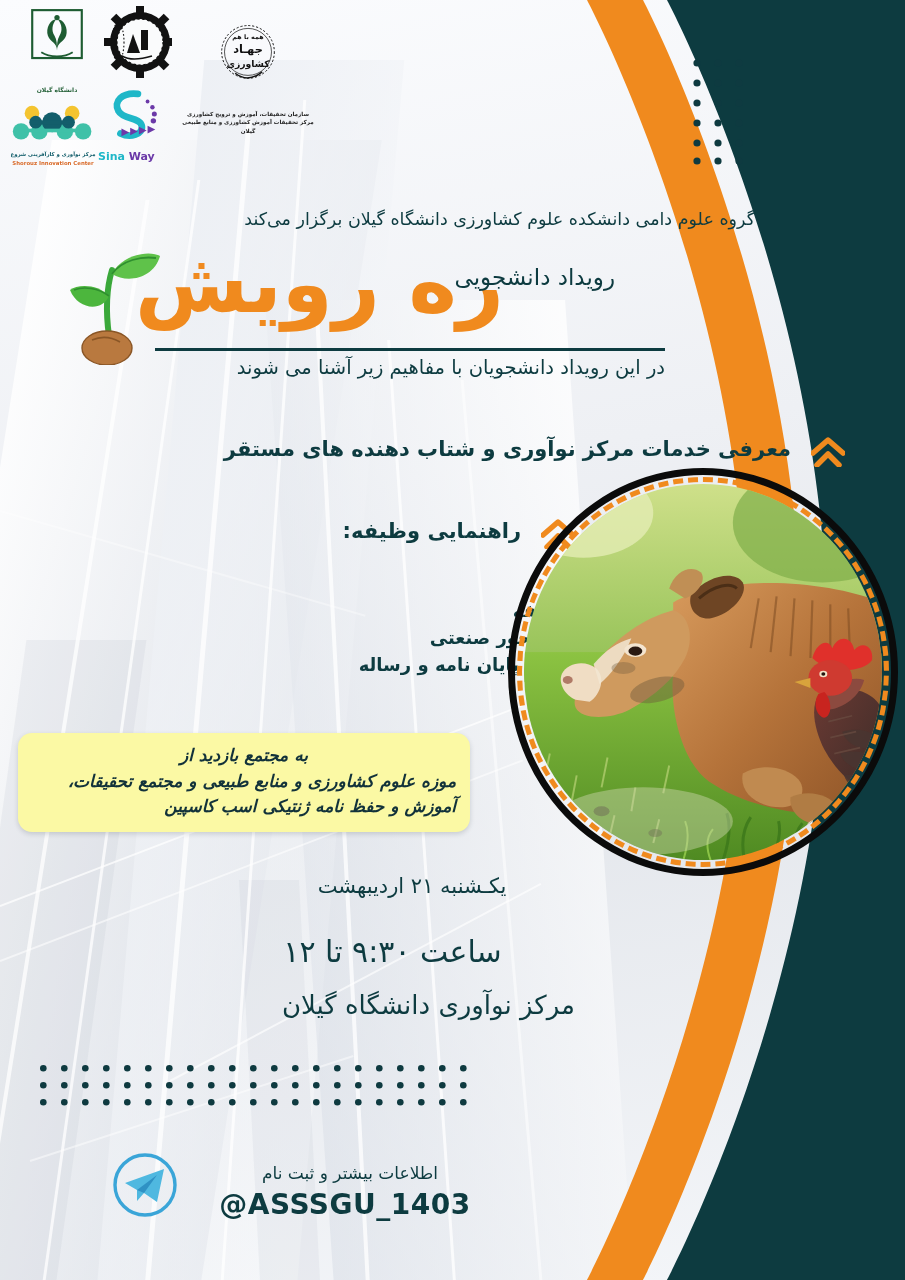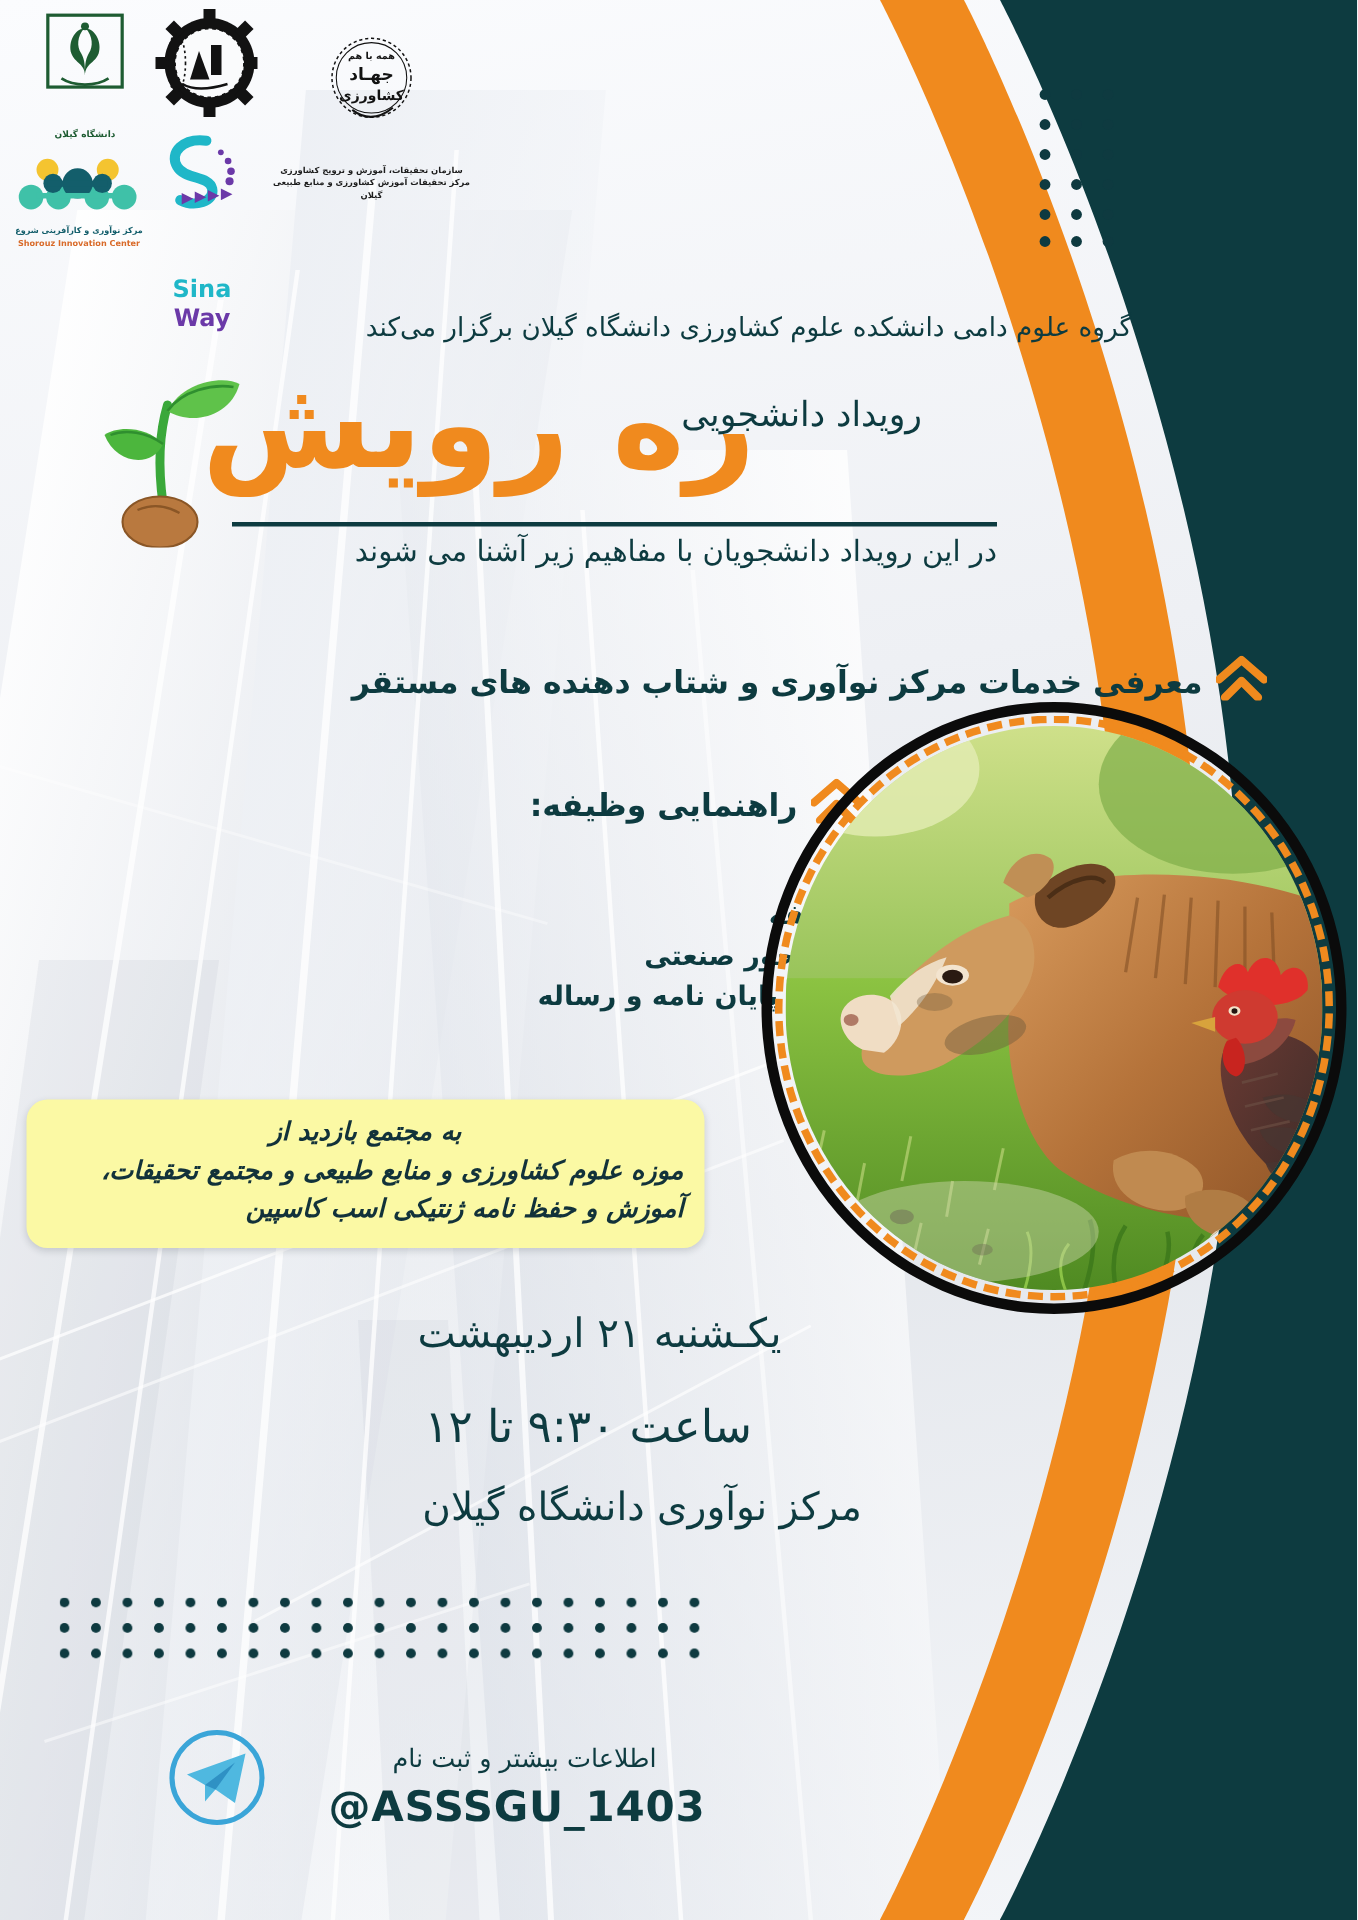--- a/index.html
+++ b/index.html
@@ -47,43 +47,43 @@
        text-align:right;direction:rtl;line-height:1.35;}
   .presenter{right:150px;top:208px;width:600px;font-size:17.5px;}
   .subtitle-event{right:290px;top:262px;width:250px;font-size:23px;}
 
   .bigtitle{position:absolute;z-index:7;right:150px;top:243px;width:620px;
     text-align:left;direction:rtl;color:#f08a1e;font-size:82px;font-weight:bold;
     line-height:1;letter-spacing:-2px;}
   .titlerule{position:absolute;z-index:7;right:240px;top:348px;width:510px;height:3px;background:#0d3b40;}
   .intro{right:240px;top:355px;width:520px;font-size:19.5px;}
 
-  .bullet-row{position:absolute;z-index:7;direction:rtl;display:flex;align-items:flex-end;
-    justify-content:flex-start;gap:9px;}
+  .bullet-row{position:absolute;z-index:7;direction:rtl;display:flex;align-items:flex-start;
+    justify-content:flex-start;gap:20px;}
   .bl1{right:60px;top:437px;width:600px;}
   .bl2{right:330px;top:519px;width:330px;}
   .bullet-txt{color:#0d3b40;font-weight:bold;font-size:21px;white-space:nowrap;}
   .chev{flex:0 0 auto;width:34px;height:30px;}
 
   .list{position:absolute;z-index:7;right:170px;top:570px;width:420px;
     direction:rtl;text-align:right;color:#0d3b40;font-weight:bold;font-size:18px;line-height:1.5;}
   .list div{white-space:nowrap;}
   .li4{margin-right:-28px;}
 
   
   .ybox{position:absolute;z-index:8;left:18px;top:733px;width:452px;
     background:#fbf9a4;border-radius:14px;box-shadow:0 2px 5px rgba(40,50,60,.18);
     padding:10px 14px 12px;box-sizing:border-box;}
   .ybox div{direction:rtl;text-align:center;color:#12323a;font-weight:bold;
     font-style:italic;font-size:17px;line-height:1.5;}
   .ybox .yl1{text-align:center;}
   .ybox .yl2,.ybox .yl3{text-align:right;}
 
   
-  .dateline{right:340px;top:872px;width:330px;font-size:27px;}
+  .dateline{right:328px;top:872px;width:330px;font-size:21px;}
   .timeline{right:355px;top:932px;width:315px;font-size:30px;}
   .placeline{right:330px;top:988px;width:345px;font-size:26px;}
 
   
   .tg-wrap{position:absolute;z-index:8;left:112px;top:1152px;width:66px;height:66px;}
   .more{right:430px;top:1162px;width:250px;font-size:17px;}
   .handle{position:absolute;z-index:8;right:430px;top:1188px;width:260px;
     direction:ltr;text-align:left;color:#0d3b40;font-weight:bold;font-size:28px;
     letter-spacing:.5px;}
 
@@ -242,21 +242,21 @@
           <circle cx="50" cy="14" r="2"></circle>
             <circle cx="55" cy="20" r="2.3"></circle>
           <circle cx="57" cy="27" r="2.6"></circle>
             <circle cx="56" cy="34" r="2.8"></circle>
           <path d="M50 39 l8 4 -8 4 z"></path>
             <path d="M41 40 l8 4 -8 4 z"></path>
           <path d="M32 41 l8 4 -8 4 z"></path>
             <path d="M23 42 l8 4 -8 4 z"></path>
         </g>
       </svg>
-      <div style="font-size:16px;font-weight:bold;text-align:center;direction:ltr;margin-top:33px;">
+      <div style="font-size:11px;font-weight:bold;text-align:left;direction:ltr;">
         <span style="color:#1fb7c8;">Sina</span><span style="color:#6b39a8;"> Way</span>
       </div>
     </div>
   </div>
 
   <svg style="position:absolute;left:62px;top:240px;width:110px;height:125px;z-index:7;" viewBox="0 0 110 125">
     <path d="M47 96 C44 74 44 50 50 30" fill="none" stroke="#3aa83a" stroke-width="6" stroke-linecap="round"></path>
     <path d="M50 34 C60 14 88 10 98 16 C92 38 66 44 50 34 Z" fill="#5fc24a"></path>
     <path d="M50 34 C60 20 80 16 94 18" fill="none" stroke="#2f8f2f" stroke-width="1.8"></path>
     <path d="M47 56 C36 44 16 44 8 50 C16 70 40 72 47 56 Z" fill="#4cb63d"></path>

